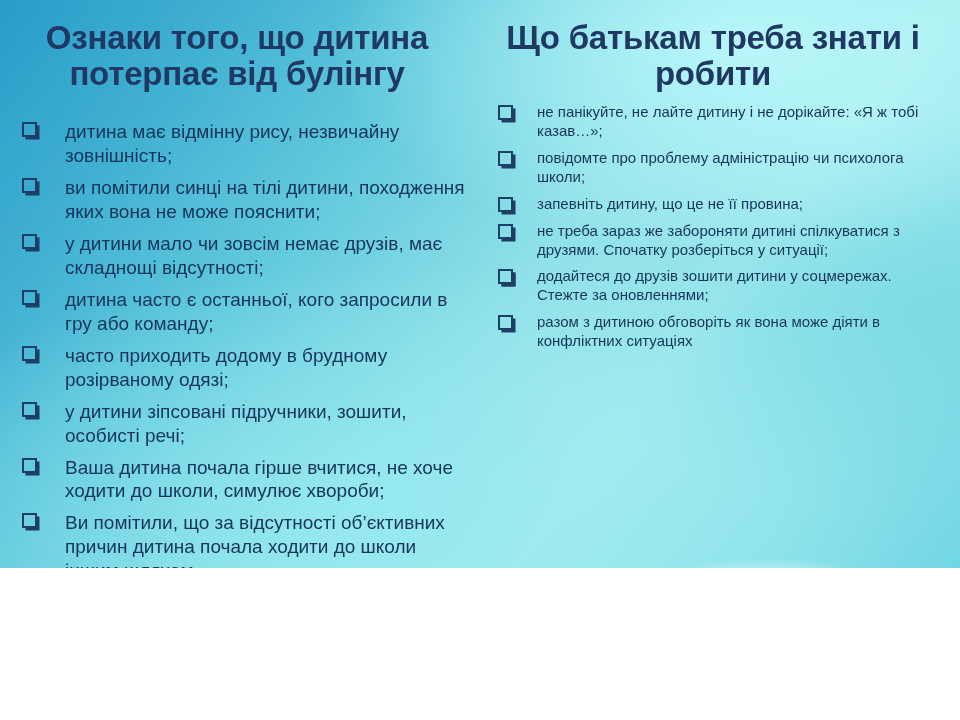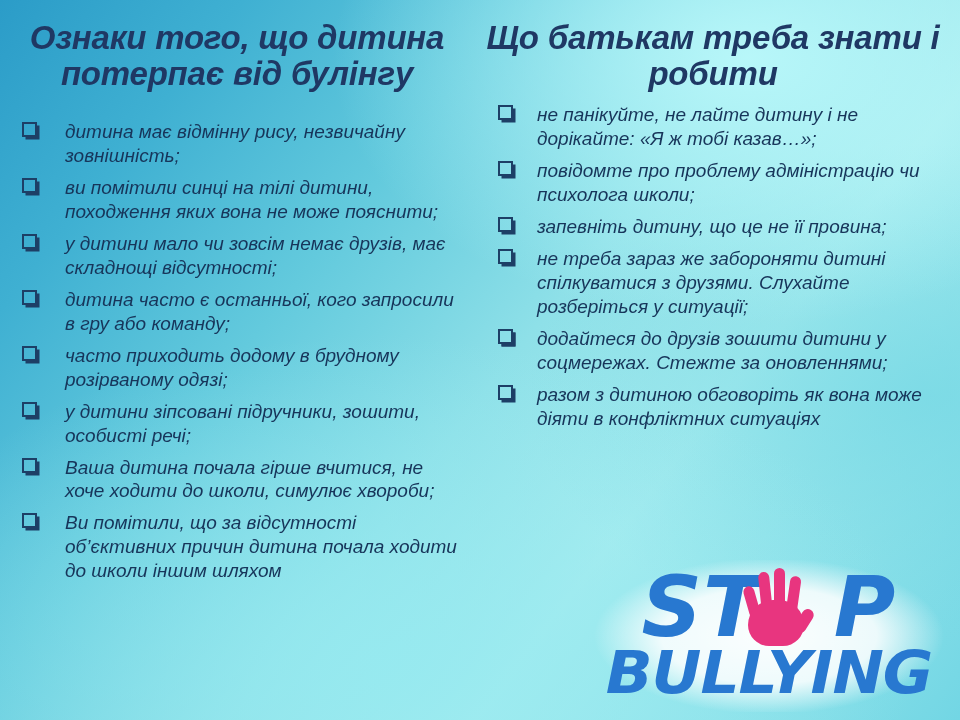--- a/index.html
+++ b/index.html
@@ -4,30 +4,29 @@
 <title>Bullying Awareness Slide</title>
 <style>
   html, body {
     margin: 0;
     padding: 0;
     background: #ffffff;
   }
   #slide {
     position: relative;
     width: 960px;
-    height: 720px;
+    height: 568px;
     overflow: hidden;
     font-family: "Liberation Sans", "DejaVu Sans", sans-serif;
     
     background:
       radial-gradient(ellipse 70% 60% at 78% 8%, rgba(186,248,250,0.95) 0%, rgba(186,248,250,0.0) 62%),
       radial-gradient(ellipse 85% 70% at 40% 92%, rgba(150,234,240,0.85) 0%, rgba(150,234,240,0.0) 65%),
       radial-gradient(ellipse 60% 50% at 97% 55%, rgba(118,216,228,0.75) 0%, rgba(118,216,228,0.0) 70%),
       linear-gradient(128deg, #2b9cc8 0%, #3fb0d2 16%, #63cadd 34%, #8ee0e8 52%, #a8ecef 68%, #8fe2ea 84%, #72d6e4 100%);
-    font-style: italic;
   }
   .col {
     position: absolute;
     top: 0;
     height: 720px;
     box-sizing: border-box;
   }
   #col-left  { left: 0px;   width: 476px; padding: 0 10px 0 8px; }
   #col-right { left: 476px; width: 484px; padding: 0 14px 4px 4px; }
 
@@ -50,21 +49,21 @@
   #col-left ul.checklist  { margin-top: 29px; }
   #col-right ul.checklist { margin-top: 12px; }
 
   ul.checklist li {
     position: relative;
     color: #17355a;
     line-height: 1.26;
     margin-bottom: 8px;
   }
   #col-left ul.checklist li  { font-size: 19px; padding-left: 57px; }
-  #col-right ul.checklist li { font-size: 19px; padding-left: 57px; }
+  #col-right ul.checklist li { font-size: 15px; padding-left: 57px; }
 
   .bullet {
     position: absolute;
     left: 14px;
     top: 2px;
     width: 15px;
     height: 15px;
     border: 2.2px solid #1d3f66;
     background: transparent;
     box-shadow: 3px 3px 0 -0.5px #1d3f66;
@@ -205,21 +204,21 @@
       <li>
         <span class="bullet"></span>
         <span>повідомте про проблему адміністрацію чи психолога школи;</span>
       </li>
       <li>
         <span class="bullet"></span>
         <span>запевніть дитину, що це не її провина;</span>
       </li>
       <li>
         <span class="bullet"></span>
-        <span>не треба зараз же забороняти дитині спілкуватися з друзями. Слухайте розберіться у ситуації;</span>
+        <span>не треба зараз же забороняти дитині спілкуватися з друзями. Спочатку розберіться у ситуації;</span>
       </li>
       <li>
         <span class="bullet"></span>
       </li>
       <li>
         <span class="bullet"></span>
         <span>додайтеся до друзів зошити дитини у соцмережах. Стежте за оновленнями;</span>
       </li>
       <li>
         <span class="bullet"></span>

